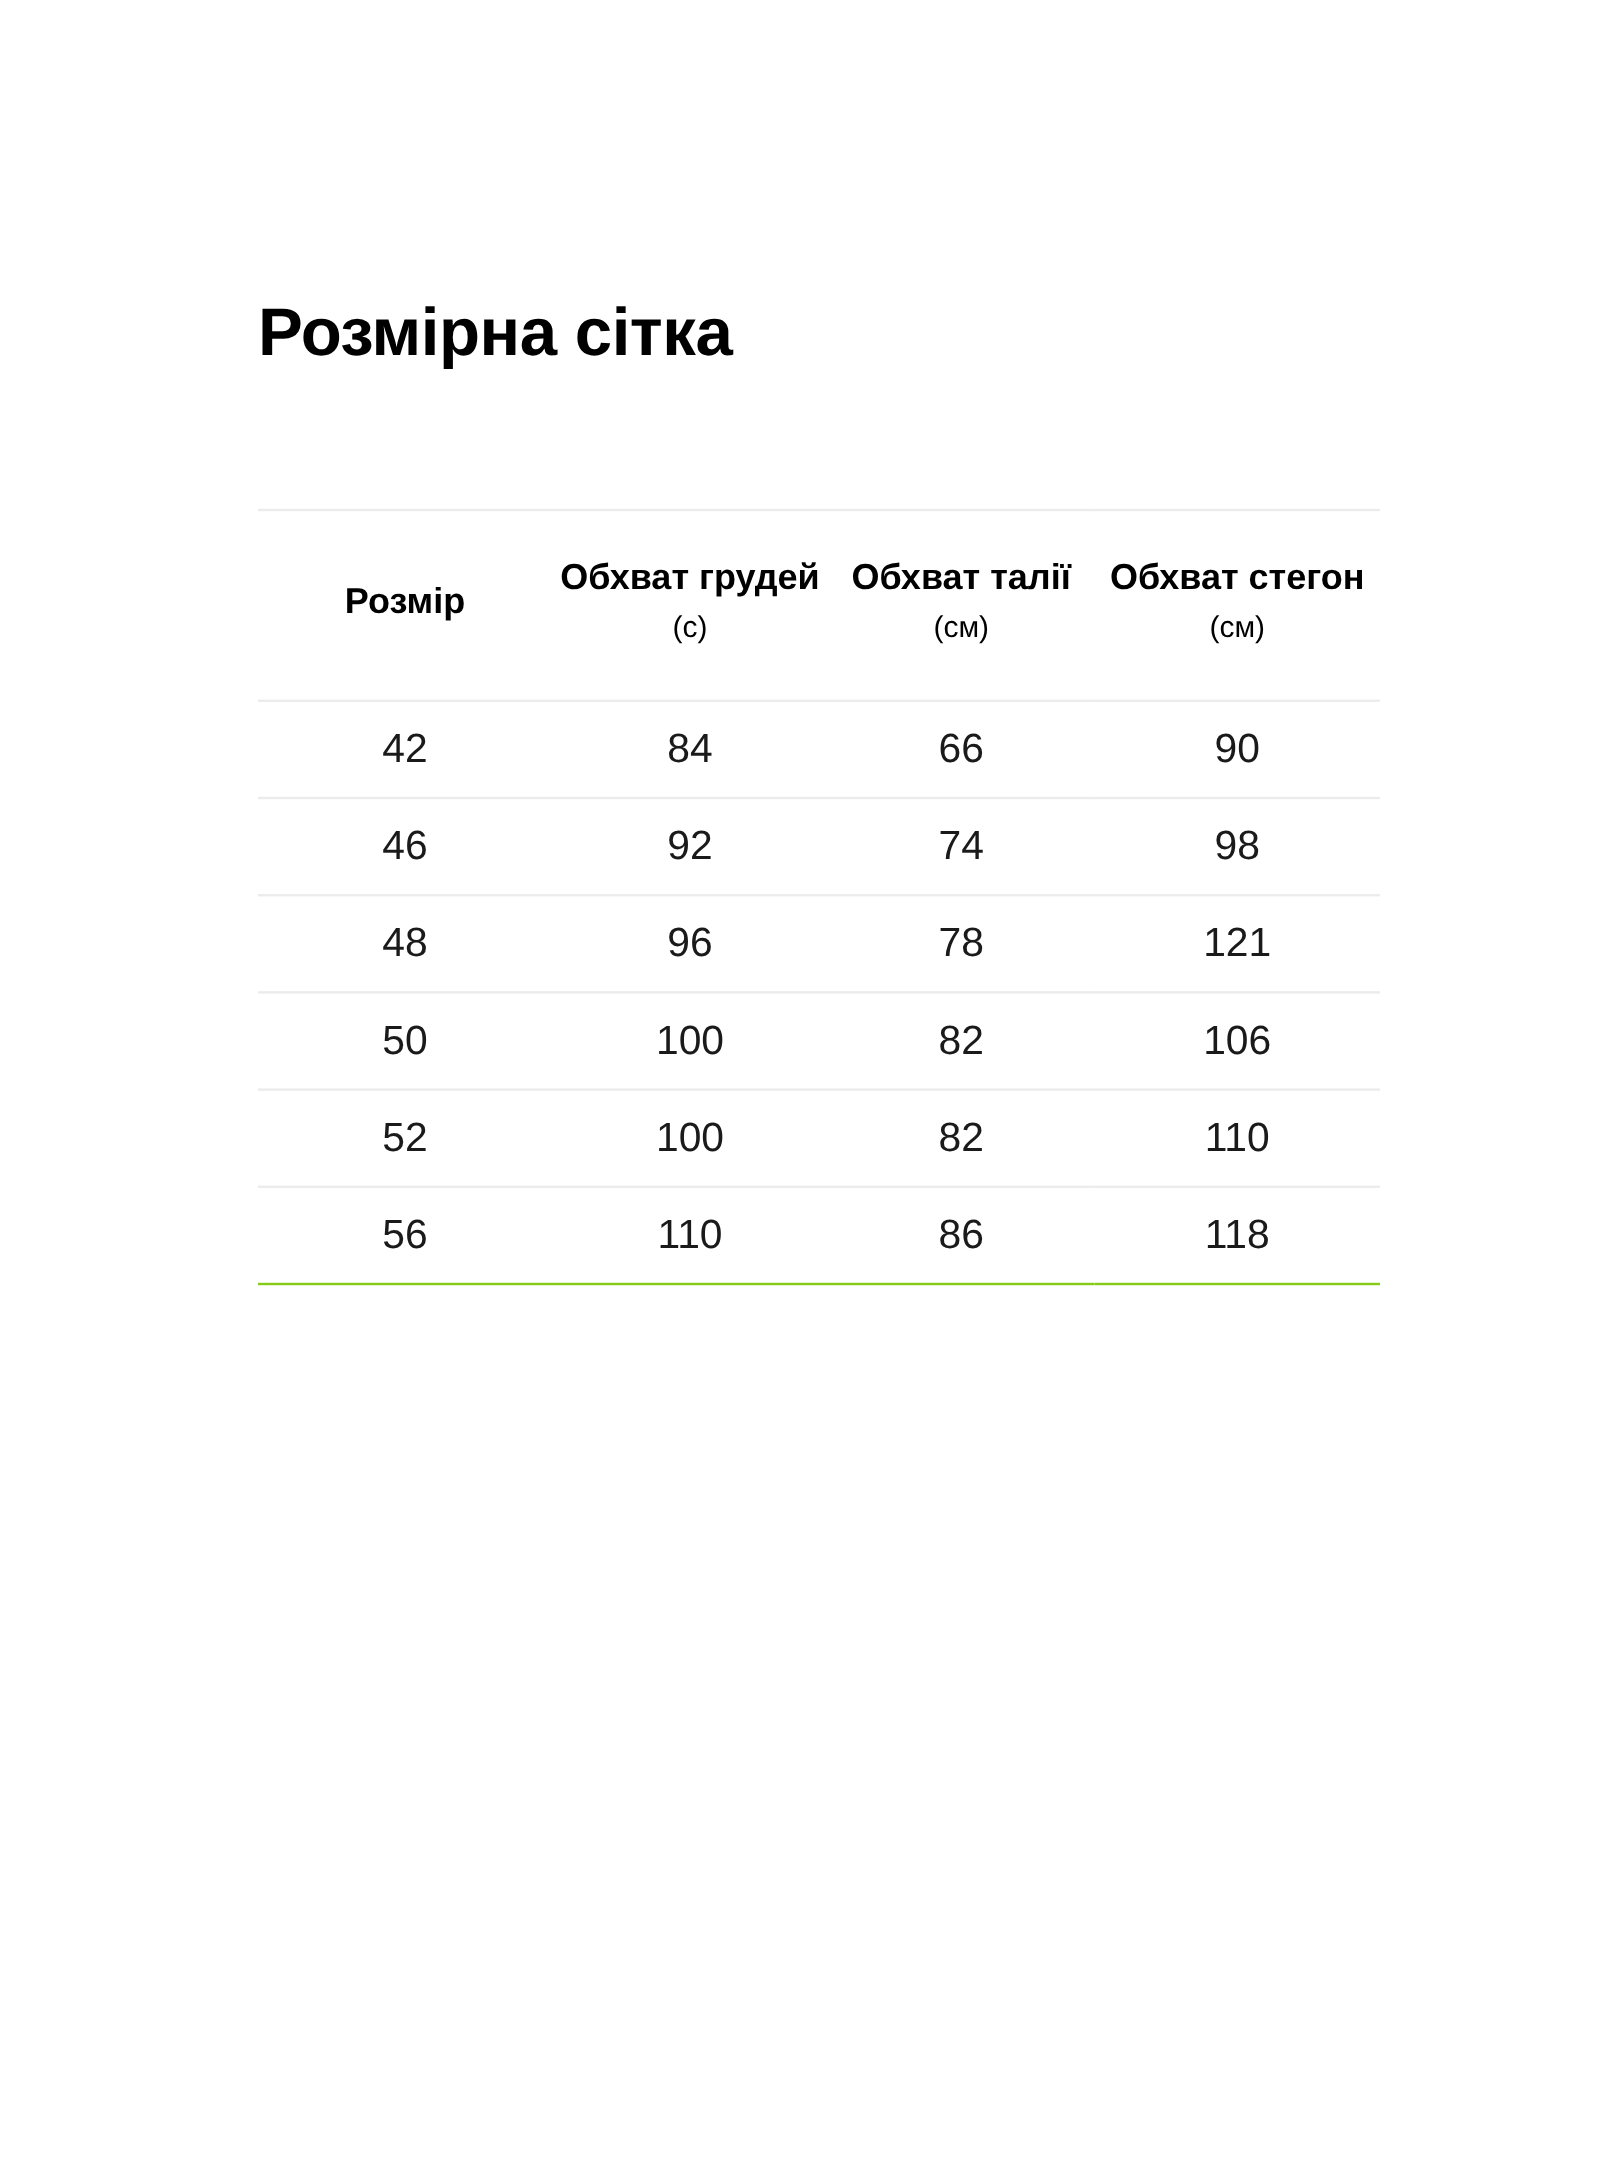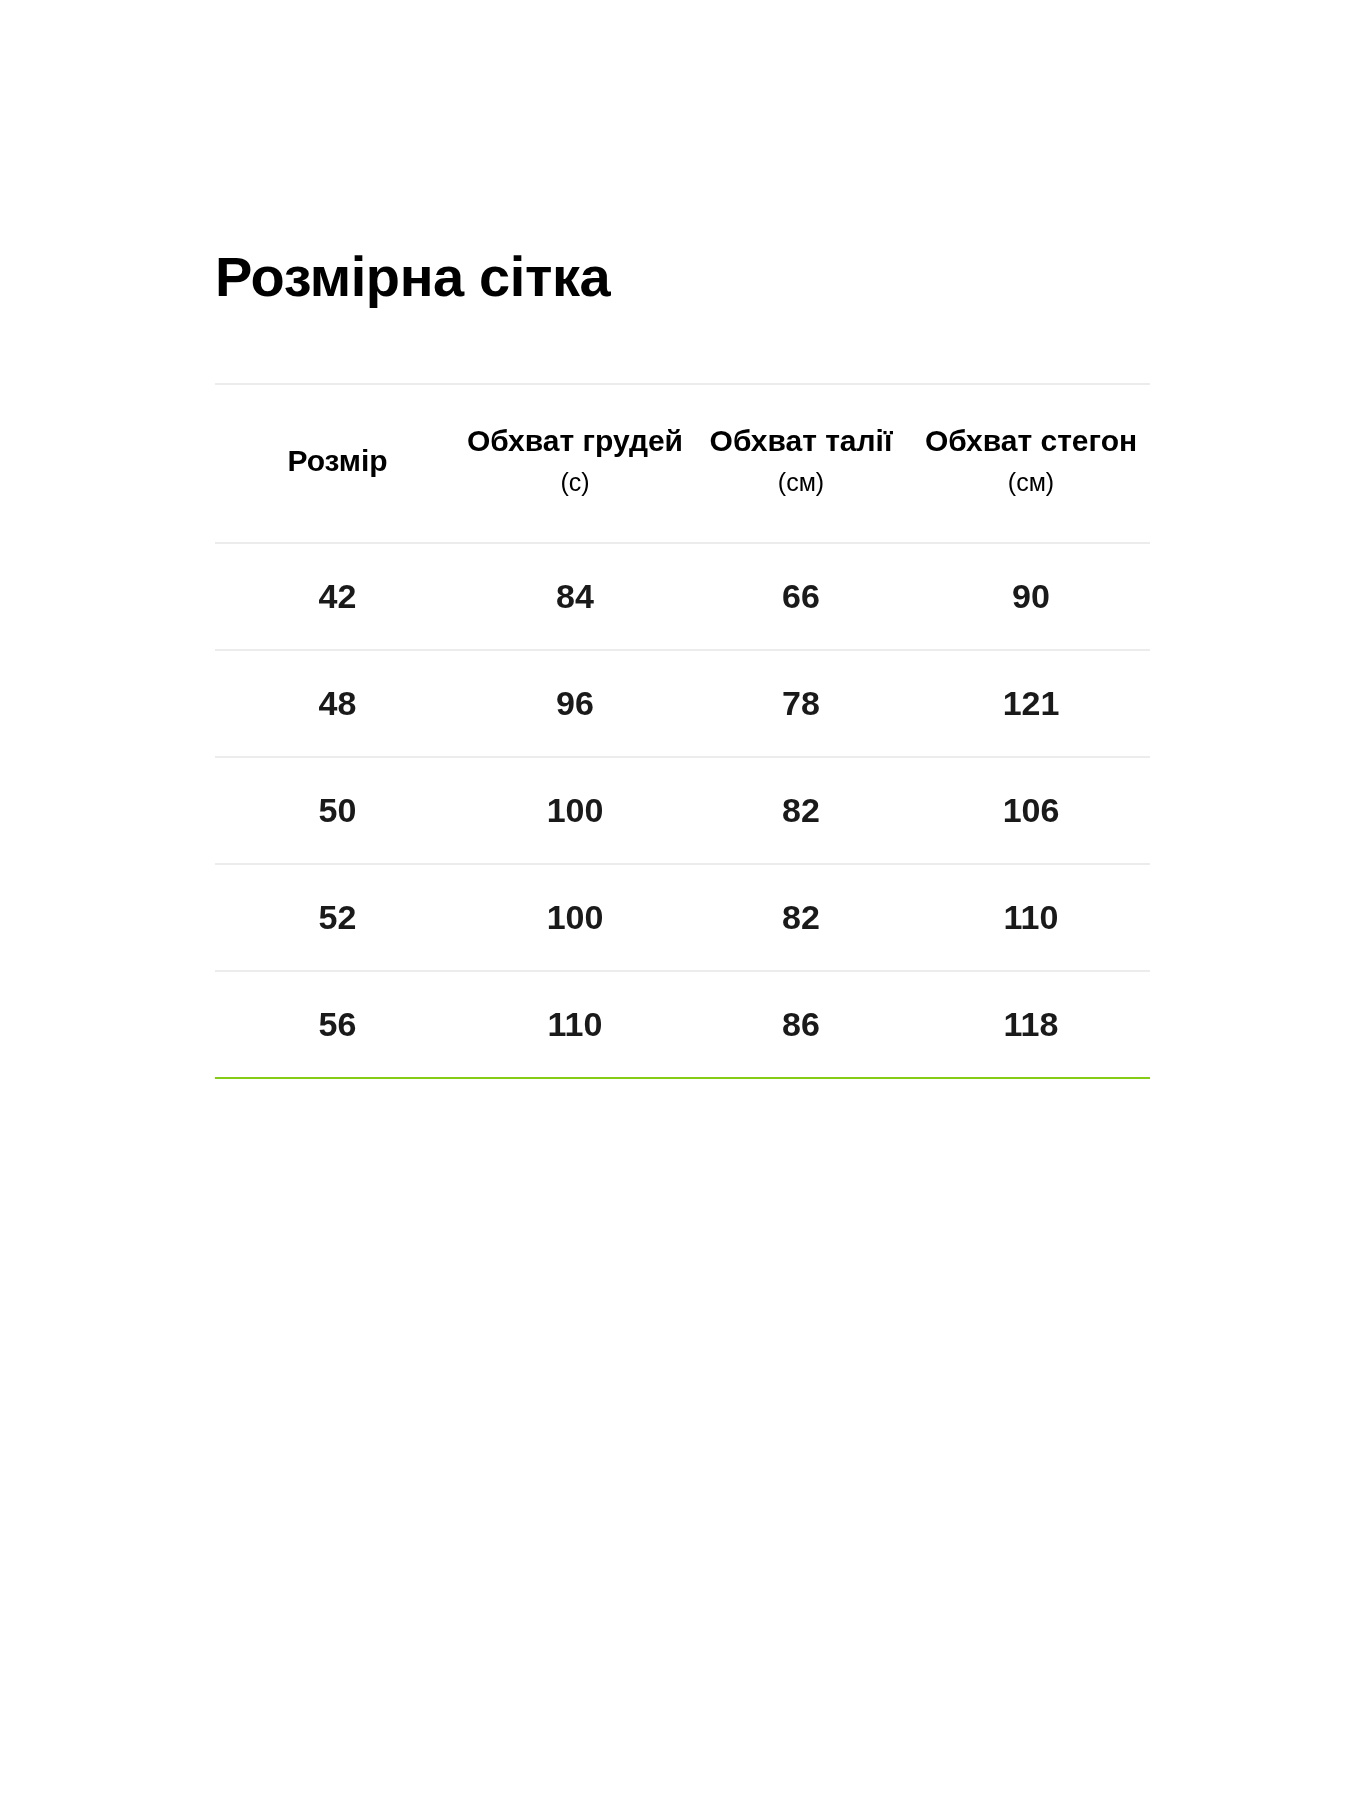--- a/index.html
+++ b/index.html
@@ -30,21 +30,21 @@
   .title {
     font-size: 56px;
     line-height: 1.32;
     font-weight: 700;
     letter-spacing: -0.4px;
     color: #000000;
     margin: 0;
     max-width: 680px;
   }
   .size-table {
-    margin-top: 69px;
+    margin-top: 110px;
     width: 935px;
     border-collapse: collapse;
     table-layout: fixed;
   }
   .size-table col.c0 { width: 245px; }
   .size-table col.c1 { width: 230px; }
   .size-table col.c2 { width: 222px; }
   .size-table col.c3 { width: 238px; }
 
   .size-table thead th {
@@ -57,25 +57,25 @@
     border-top: 2px solid #ececec;
     border-bottom: 2px solid #ececec;
     line-height: 1.35;
   }
   .size-table thead th .unit {
     font-weight: 400;
     font-size: 25px;
   }
   .size-table tbody td {
     font-size: 34px;
-    font-weight: 700;
+    font-weight: 400;
     color: #1a1a1a;
     text-align: center;
     vertical-align: middle;
-    padding: 33px 6px;
+    padding: 20px 6px;
     border-bottom: 2px solid #ececec;
   }
   .size-table tbody tr:last-child td {
     border-bottom: 2px solid #84cc16;
   }
 </style>
 </head>
 <body>
 
 <div class="page">
@@ -113,20 +113,26 @@
         </tr>
       </thead>
       <tbody>
         <tr>
           <td>42</td>
           <td>84</td>
           <td>66</td>
           <td>90</td>
         </tr>
         <tr>
+          <td>46</td>
+          <td>92</td>
+          <td>74</td>
+          <td>98</td>
+        </tr>
+        <tr>
           <td>48</td>
           <td>96</td>
           <td>78</td>
           <td>121</td>
         </tr>
         <tr>
           <td>50</td>
           <td>100</td>
           <td>82</td>
           <td>106</td>

